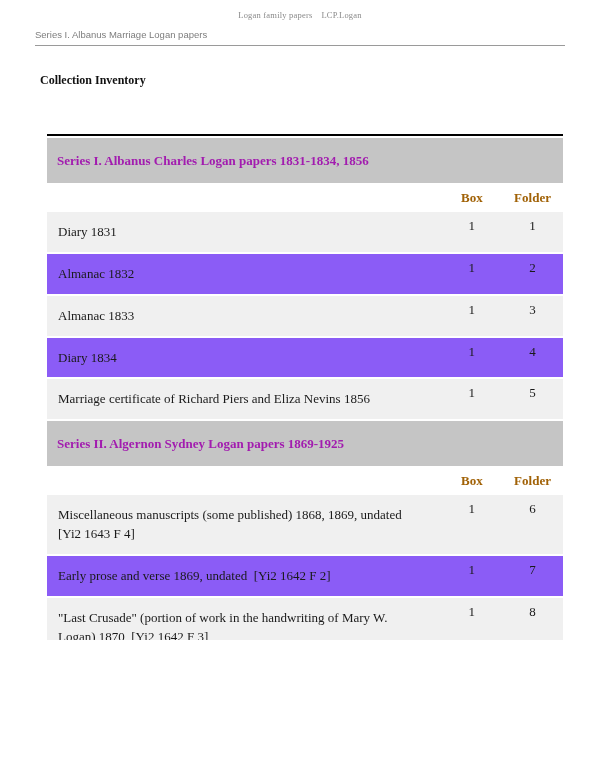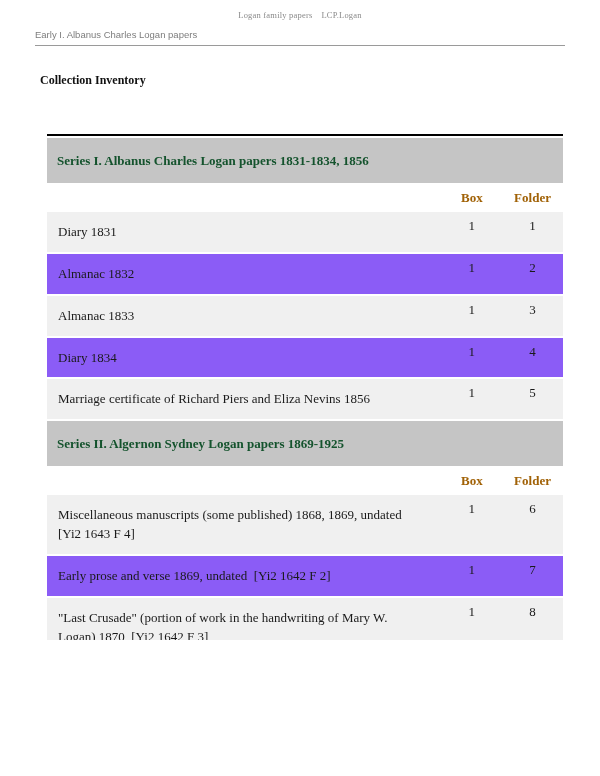--- a/index.html
+++ b/index.html
@@ -52,21 +52,21 @@
     border-collapse: separate;
     border-spacing: 0 2px;
     border-top: 2px solid #000000;
     font-size: 13px;
   }
   td { vertical-align: top; }
   td.series-cell {
     background: #c5c5c5;
     font-weight: bold;
     padding: 15px 10px 14px 10px;
-    color: #14532d;
+    color: #a21caf;
   }
   tr.colhead-row td {
     background: #ffffff;
     font-weight: bold;
     padding: 5px 0 4px 0;
     text-align: center;
     color: #a16207;
   }
   td.title-cell {
     width: 374px;
@@ -91,21 +91,21 @@
 </style>
 </head>
 <body>
 
 <div class="page">
 
   <div class="running-header">
     <span>Logan family papers</span><span class="callnum">LCP.Logan</span>
   </div>
 
-  <div class="series-breadcrumb">Early I. Albanus Charles Logan papers</div>
+  <div class="series-breadcrumb">Series I. Albanus Marriage Logan papers</div>
 
   <hr class="header-rule">
 
   <h1 class="page-title">Collection Inventory</h1>
 
   <table class="inventory">
     <tbody>
   <tr class="series-row">
     <td class="series-cell" colspan="3">Series I. Albanus Charles Logan papers 1831-1834, 1856</td>
   </tr>

